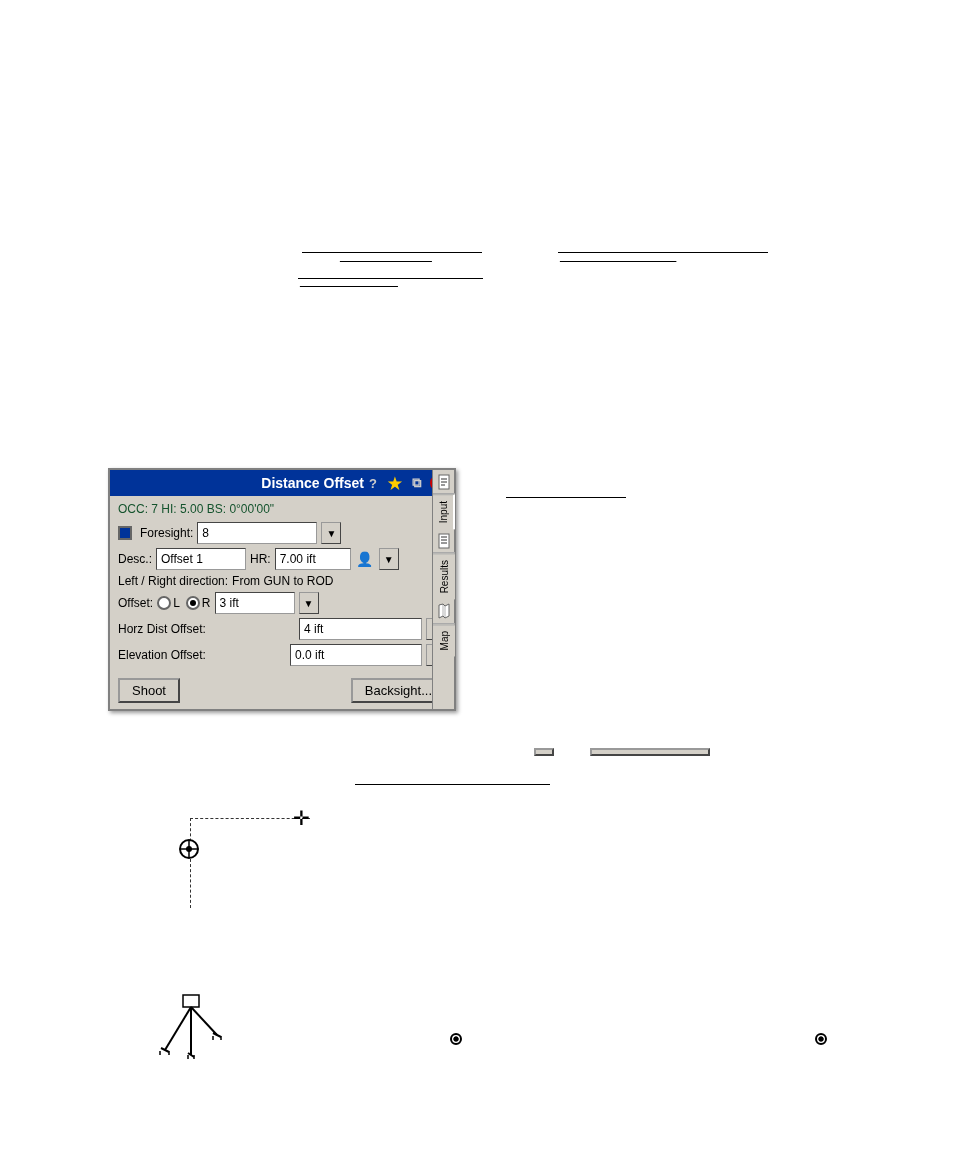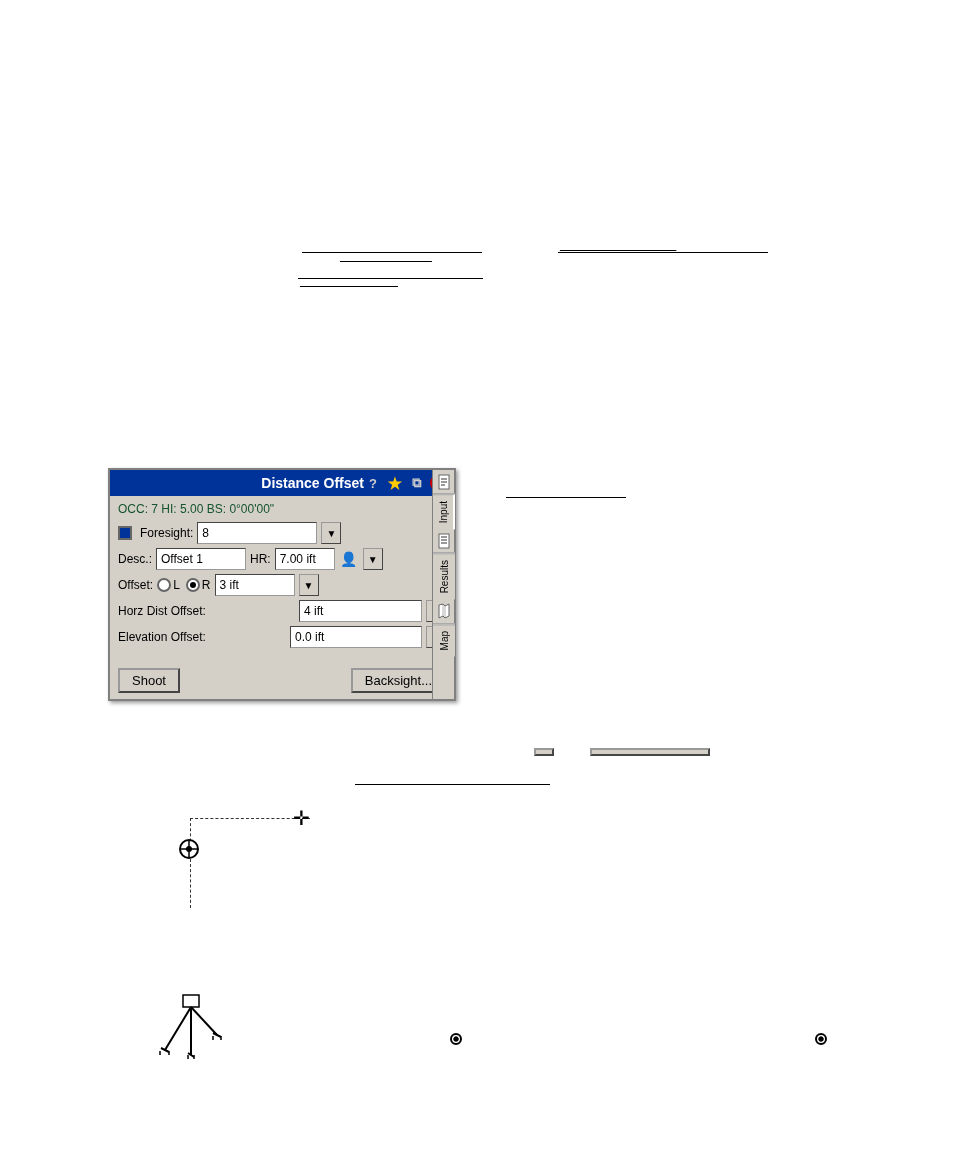--- a/index.html
+++ b/index.html
@@ -170,21 +170,21 @@
       height: 20px;
       display: flex;
       align-items: center;
       justify-content: center;
       font-size: 14px;
     }
 
     .dialog-buttons {
       display: flex;
       align-items: flex-start;
-      margin-top: 16px;
+      margin-top: 8px;
       gap: 20px;
     }
 
     .btn {
       background: #d4d0c8;
       border: 2px outset #999;
       padding: 3px 12px;
       font-size: 13px;
       cursor: pointer;
       font-family: Arial, sans-serif;
@@ -265,21 +265,21 @@
       border-radius: 50%;
       background: #000;
     }
   </style>
 </head>
 <body>
 
 <div class="page-text" style="top: 250px; left: 340px;">
   <span class="underline-text">_______________</span>
 </div>
-<div class="page-text" style="top: 239px; left: 560px;">
+<div class="page-text" style="top: 250px; left: 560px;">
   <span class="underline-text">___________________</span>
 </div>
 <div class="page-text" style="top: 275px; left: 300px;">
   <span class="underline-text">________________</span>
 </div>
 
 <div style="position:absolute; top:252px; left:302px; width:180px; border-bottom:1px solid #000;"></div>
 <div style="position:absolute; top:252px; left:558px; width:210px; border-bottom:1px solid #000;"></div>
 <div style="position:absolute; top:278px; left:298px; width:185px; border-bottom:1px solid #000;"></div>
 
@@ -309,25 +309,29 @@
           <div class="checkbox-indicator"></div>
           <span class="field-label">Foresight:</span>
           <input type="text" class="field-input" style="width: 120px;" value="8">
           <div class="dropdown-btn">▼</div>
         </div>
 
         <div class="dialog-row">
           <span class="field-label">Desc.:</span>
           <input type="text" class="field-input" style="width: 90px;" value="Offset 1">
           <span class="field-label">HR:</span>
-          <input type="text" class="field-input" style="width: 60px;" value="7.00 ift">
+          <input type="text" class="field-input" style="width: 76px;" value="7.00 ift">
           <div class="person-icon">👤</div>
           <div class="dropdown-btn">▼</div>
         </div>
 
+        <div class="dialog-row">
+          <span class="field-label">Left / Right direction:</span>
+          <span class="field-label">From GUN to ROD</span>
+        </div>
 
         <div class="dialog-row">
           <span class="field-label">Offset:</span>
           <div class="radio-group">
             <div class="radio-option">
               <div class="radio-circle"></div>
               <span>L</span>
             </div>
             <div class="radio-option">
               <div class="radio-circle selected"></div>

